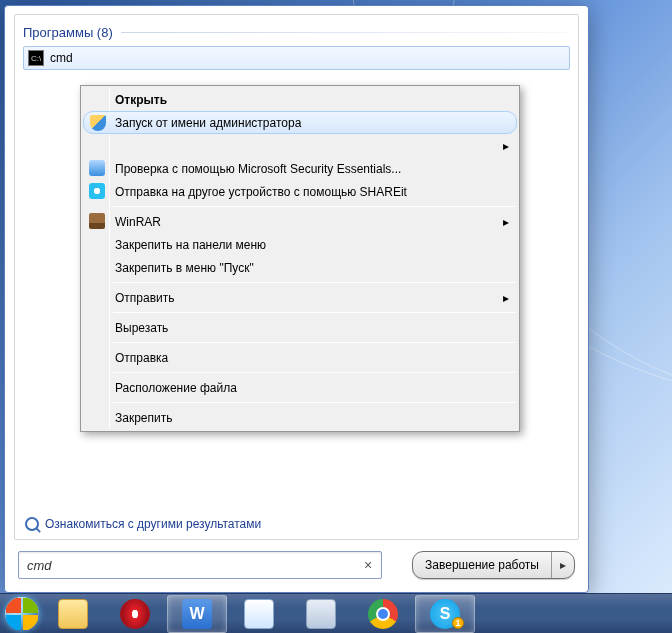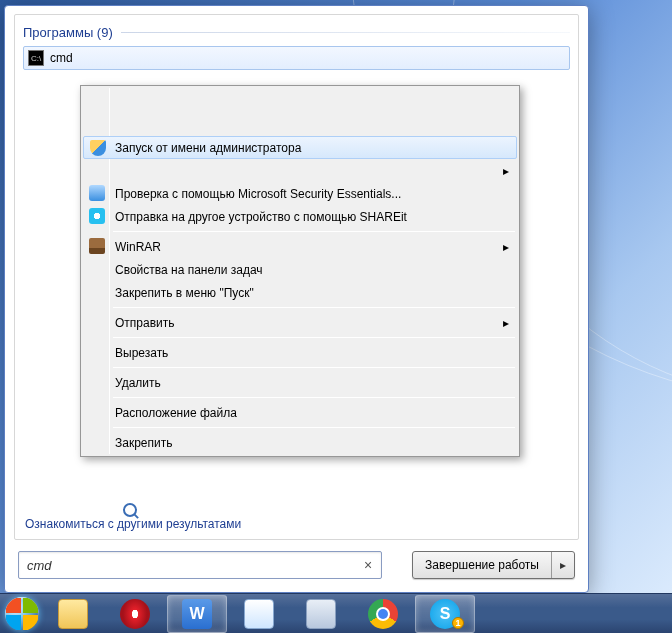--- a/index.html
+++ b/index.html
@@ -56,21 +56,20 @@
     width: 16px; height: 16px; margin-right: 6px;
     background: #000; border: 1px solid #777;
     display: flex; align-items: center; justify-content: center;
     font-size: 8px; color: #ccc;
   }
   .see-more {
     position: absolute;
     left: 10px; bottom: 8px;
     display: flex; align-items: center;
     color: #1e3e92;
-    flex-direction: column;
   }
   .see-more .mag {
     width: 14px; height: 14px;
     border: 2px solid #3a6db5;
     border-radius: 50%;
     position: relative;
     margin-right: 6px;
   }
   .see-more .mag::after {
     content: "";
@@ -104,21 +103,21 @@
     color: #333;
   }
   .search-box .clear {
     width: 18px; text-align: center;
     color: #555; font-size: 14px;
     cursor: pointer;
   }
   .shutdown {
     display: flex;
     border: 1px solid #707070;
-    border-radius: 3px;
+    border-radius: 11px;
     background: linear-gradient(#f7f7f7, #e1e1e1);
     box-shadow: 0 1px 1px rgba(0,0,0,0.2);
     overflow: hidden;
   }
   .shutdown .main {
     padding: 0 12px;
     display: flex; align-items: center;
     font-size: 12px;
     border-right: 1px solid #9a9a9a;
   }
@@ -142,24 +141,23 @@
     display: flex; align-items: center;
     height: 23px;
     padding: 0 20px 0 32px;
     position: relative;
     font-size: 12px;
     color: #000;
   }
   .cm-item.hover {
     background: linear-gradient(#ecf4fe, #d6e8fc);
     border: 1px solid #aecff7;
-    border-radius: 2px;
+    border-radius: 10px;
     padding-right: 19px;
     padding-left: 31px;
-    margin-top: 48px;
   }
   .cm-item.default { font-weight: bold; }
   .cm-item .cm-icon {
     position: absolute; left: 6px; top: 3px;
     width: 16px; height: 16px;
   }
   .cm-item .submenu-arrow {
     position: absolute; right: 8px;
     color: #000;
   }
@@ -250,21 +248,21 @@
 </style>
 </head>
 <body>
 
 <div class="swoosh" style="width:900px;height:900px;left:350px;top:-500px"></div>
 <div class="swoosh" style="width:700px;height:700px;left:450px;top:-300px"></div>
 
 <div class="start-panel">
   <div class="panel-inner">
     <div class="section-header">
-      <span>Программы (9)</span>
+      <span>Программы (8)</span>
       <span class="line"></span>
     </div>
     <div class="result-item">
       <span class="icon">C:\</span>
       <span>cmd</span>
     </div>
     <div class="see-more">
       <span class="mag"></span>
       <span>Ознакомиться с другими результатами</span>
     </div>
@@ -278,20 +276,23 @@
       <div class="main">
         <span>Завершение работы</span>
       </div>
       <div class="arrow">▸</div>
     </div>
   </div>
 </div>
 
 <div class="context-menu" id="ctx">
   <div class="cm-gutter"></div>
+<div class="cm-item default">
+      <span>Открыть</span>
+    </div>
     <div class="cm-item hover">
       <span class="cm-icon ic-shield"></span>
       <span>Запуск от имени администратора</span>
     </div>
     <div class="cm-item">
       <span class="submenu-arrow">▸</span>
     </div>
     <div class="cm-item">
       <span class="cm-icon ic-mse"></span>
       <span>Проверка с помощью Microsoft Security Essentials...</span>
@@ -300,37 +301,37 @@
       <span class="cm-icon ic-shareit"></span>
       <span>Отправка на другое устройство с помощью SHAREit</span>
     </div>
     <div class="cm-sep"></div>
     <div class="cm-item">
       <span class="cm-icon ic-winrar"></span>
       <span>WinRAR</span>
       <span class="submenu-arrow">▸</span>
     </div>
     <div class="cm-item">
-      <span>Свойства на панели задач</span>
+      <span>Закрепить на панели меню</span>
     </div>
     <div class="cm-item">
       <span>Закрепить в меню "Пуск"</span>
     </div>
     <div class="cm-sep"></div>
     <div class="cm-item">
       <span>Отправить</span>
       <span class="submenu-arrow">▸</span>
     </div>
     <div class="cm-sep"></div>
     <div class="cm-item">
       <span>Вырезать</span>
     </div>
     <div class="cm-sep"></div>
     <div class="cm-item">
-      <span>Удалить</span>
+      <span>Отправка</span>
     </div>
     <div class="cm-sep"></div>
     <div class="cm-item">
       <span>Расположение файла</span>
     </div>
     <div class="cm-sep"></div>
     <div class="cm-item">
       <span>Закрепить</span>
     </div>
   </div>

